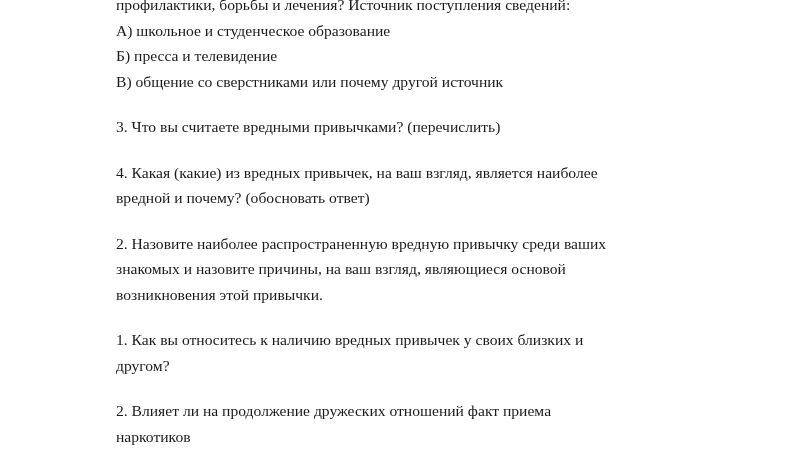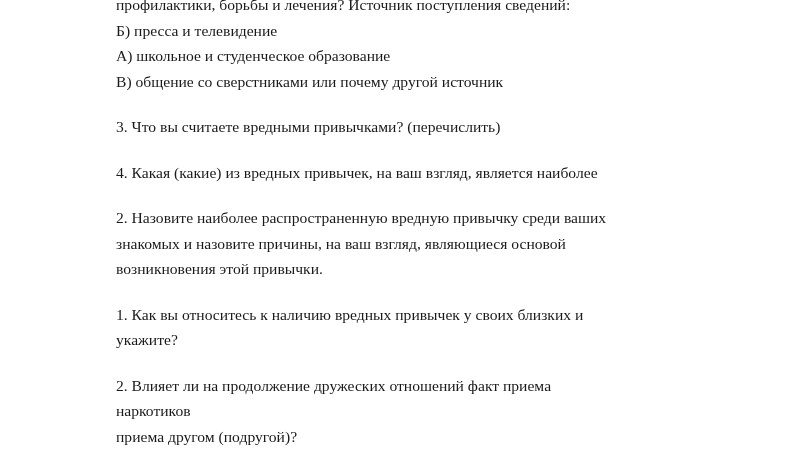--- a/index.html
+++ b/index.html
@@ -41,42 +41,43 @@
   }
 </style>
 </head>
 <body>
 
 <div class="page">
   <div class="doc-body clip-top">
 
     <p class="para">
       <span class="line">профилактики, борьбы и лечения? Источник поступления сведений:</span>
+      <span class="line">А) школьное и студенческое образование</span>
       <span class="line">Б) пресса и телевидение</span>
-      <span class="line">А) школьное и студенческое образование</span>
       <span class="line">В) общение со сверстниками или почему другой источник</span>
     </p>
 
     <p class="para">
       <span class="line">3. Что вы считаете вредными привычками? (перечислить)</span>
     </p>
 
     <p class="para">
       <span class="line">4. Какая (какие) из вредных привычек, на ваш взгляд, является наиболее</span>
+      <span class="line">вредной и почему? (обосновать ответ)</span>
     </p>
 
     <p class="para">
       <span class="line">2. Назовите наиболее распространенную вредную привычку среди ваших</span>
       <span class="line">знакомых и назовите причины, на ваш взгляд, являющиеся основой</span>
       <span class="line">возникновения этой привычки.</span>
     </p>
 
     <p class="para">
       <span class="line">1. Как вы относитесь к наличию вредных привычек у своих близких и</span>
-      <span class="line">укажите?</span>
+      <span class="line">другом?</span>
     </p>
 
     <p class="para">
       <span class="line">2. Влияет ли на продолжение дружеских отношений факт приема наркотиков</span>
       <span class="line">приема другом (подругой)?</span>
     </p>
 
   </div>
 </div>
 

